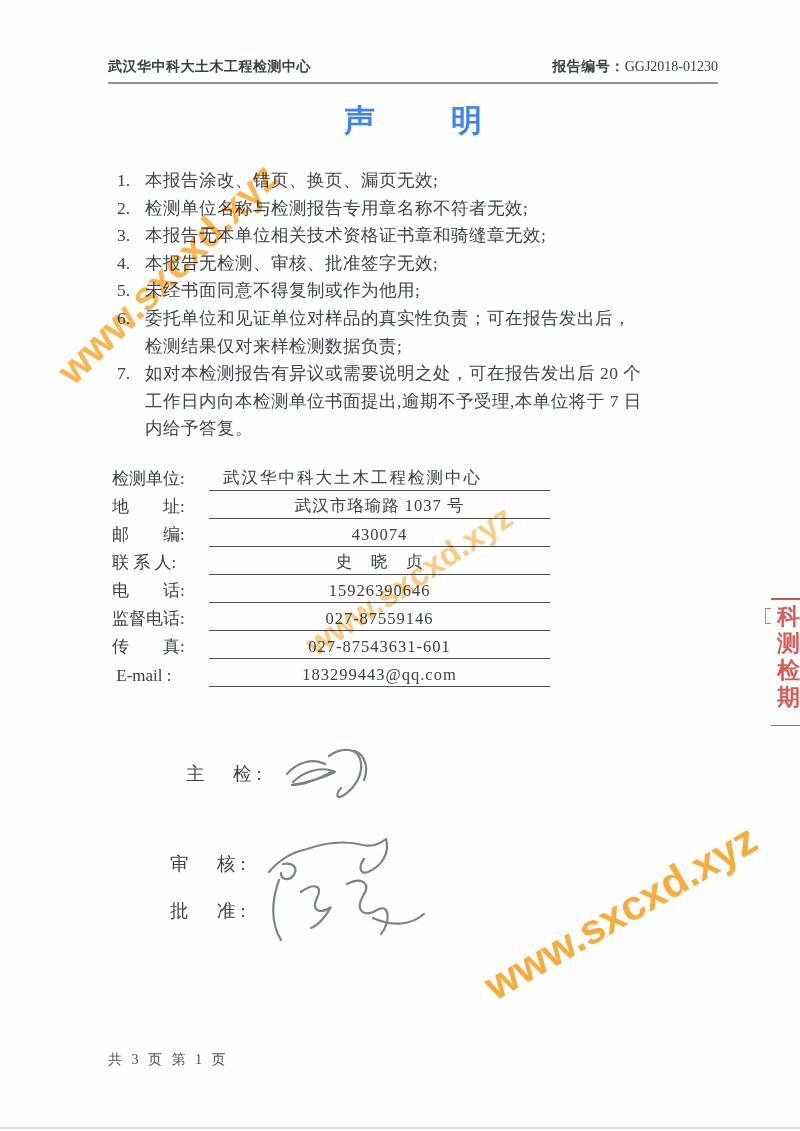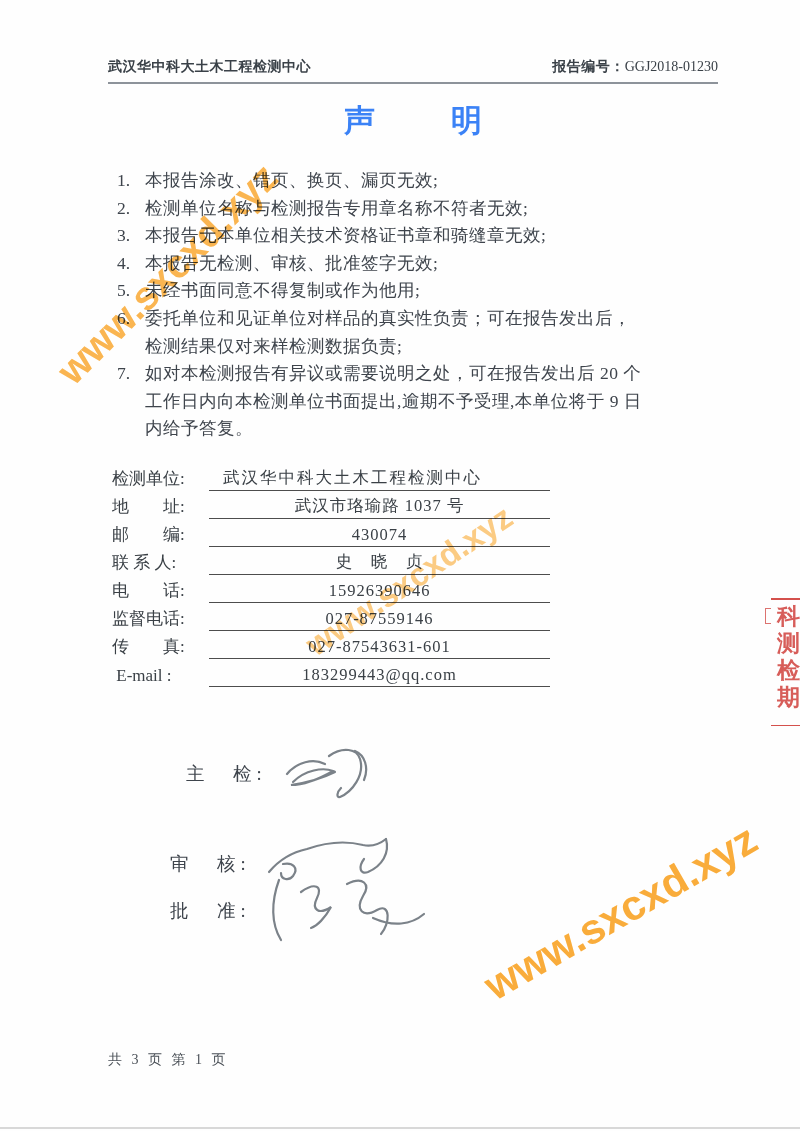--- a/index.html
+++ b/index.html
@@ -132,21 +132,21 @@
       <div class="decl-num">6.</div>
       <div class="decl-lines">
         <div>委托单位和见证单位对样品的真实性负责；可在报告发出后，</div>
         <div>检测结果仅对来样检测数据负责;</div>
       </div>
     </div>
     <div class="decl-item">
       <div class="decl-num">7.</div>
       <div class="decl-lines">
         <div>如对本检测报告有异议或需要说明之处，可在报告发出后 20 个</div>
-        <div>工作日内向本检测单位书面提出,逾期不予受理,本单位将于 9 日</div>
+        <div>工作日内向本检测单位书面提出,逾期不予受理,本单位将于 7 日</div>
         <div>内给予答复。</div>
       </div>
     </div>
   </div>
 
   <div class="form">
     <div class="form-row left">
       <div class="form-label">检测单位:</div>
       <div class="form-value">武汉华中科大土木工程检测中心</div>
     </div>

